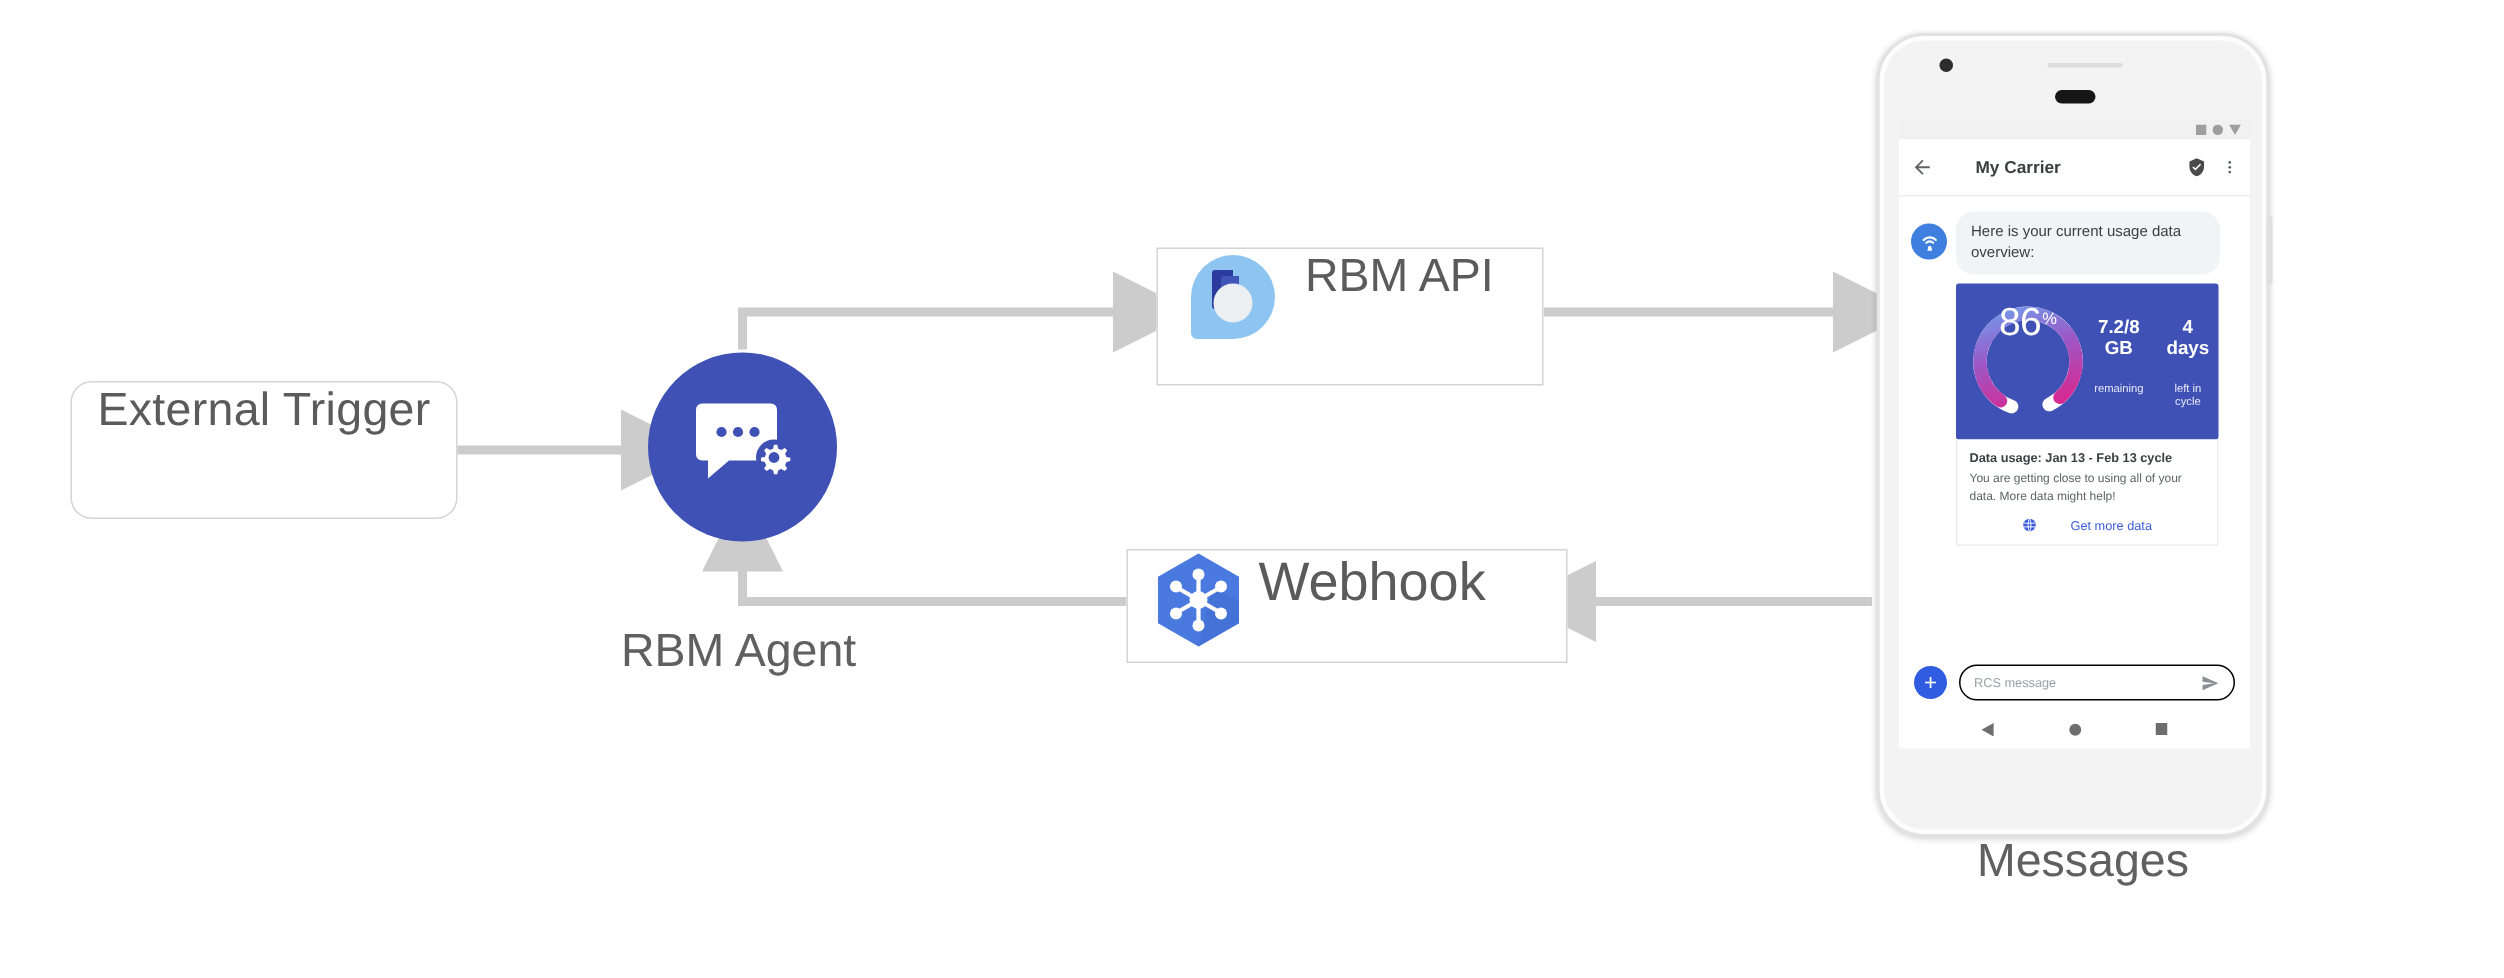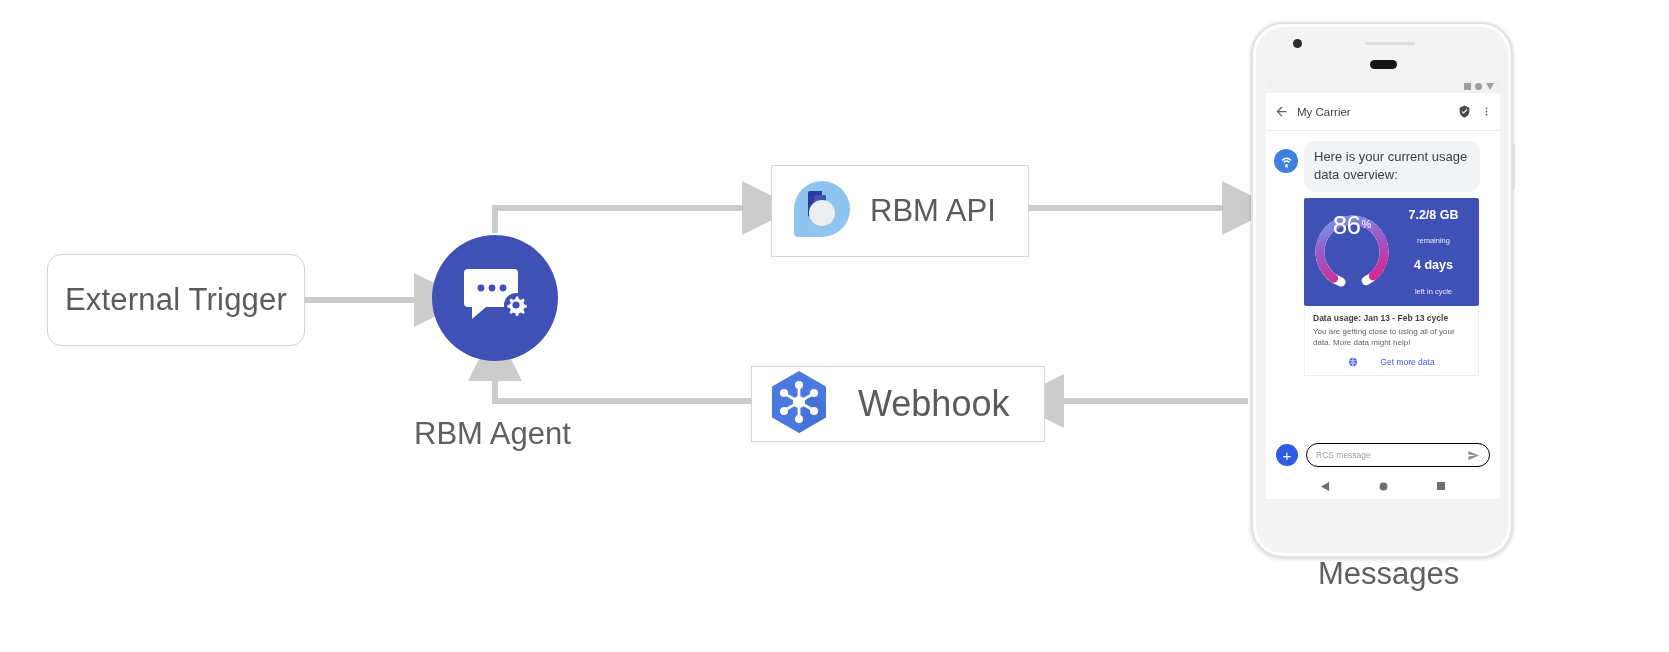--- a/index.html
+++ b/index.html
@@ -11,21 +11,21 @@
     overflow: hidden;
   }
   #stage { position: relative; width: 1669px; height: 652px; background: #fff; }
 
   
   .node-box {
     position: absolute;
     border: 1px solid #d4d4d4;
     background: #ffffff;
     display: flex;
-    align-items: center;
+    align-items: flex-start;
   }
   .node-label {
     font-weight: 300;
     color: #5b5b5b;
     white-space: nowrap;
   }
   .plain-label {
     position: absolute;
     font-weight: 300;
     color: #606060;
@@ -45,21 +45,21 @@
     left: 771px; top: 165px; width: 258px; height: 92px;
     padding-left: 18px;
   }
   #rbm-api-box .node-label { font-size: 31px; margin-left: 16px; }
 
   
   #webhook-box {
     left: 751px; top: 366px; width: 294px; height: 76px;
     padding-left: 16px;
   }
-  #webhook-box .node-label { font-size: 36px; margin-left: 28px; }
+  #webhook-box .node-label { font-size: 36px; margin-left: 9px; }
 
   
   #rbm-agent-circle {
     position: absolute;
     left: 432px; top: 235px;
     width: 126px; height: 126px;
     border-radius: 50%;
     background: #3f51b5;
     display: flex; align-items: center; justify-content: center;
   }
@@ -109,56 +109,56 @@
     padding-right: 6px; gap: 4px;
   }
   .sb-icon { display: block; }
 
   #appbar {
     height: 38px; background: #ffffff;
     display: flex; align-items: center; padding: 0 8px;
     border-bottom: 1px solid #ececec;
   }
   #appbar-title {
-    font-size: 11.5px; color: #3c4043; margin-left: 8px; flex: 1;
-    font-weight: 400;
+    font-size: 11.5px; color: #3c4043; margin-left: 28px; flex: 1;
+    font-weight: 700;
   }
   .appbar-icon { flex: none; margin-left: 10px; }
 
   #convo { padding: 10px 8px 0 8px; background: #fff; }
 
   .msg-row { display: flex; align-items: flex-start; gap: 6px; }
   #bot-avatar {
     flex: none; width: 24px; height: 24px; border-radius: 50%;
     background: #3f7fe0; display: flex; align-items: center; justify-content: center;
     margin-top: 8px;
   }
   #msg-bubble {
     background: #f1f3f4; border-radius: 12px;
-    padding: 7px 10px; font-size: 13px; line-height: 1.42; color: #3c4043;
+    padding: 7px 10px; font-size: 10px; line-height: 1.42; color: #3c4043;
     max-width: 176px;
   }
 
   #usage-card {
     margin: 6px 0 0 30px; width: 175px;
     background: #3f51b5; border-radius: 2px;
     display: flex; align-items: center; padding: 10px 6px;
   }
   #gauge-wrap { position: relative; width: 84px; height: 84px; flex: none; }
   #gauge-text {
     position: absolute; left: 0; right: 0; top: 0; bottom: 0;
     display: flex; align-items: flex-start; justify-content: center;
     color: #ffffff;
   }
   #gauge-pct { font-size: 26px; font-weight: 300; letter-spacing: -.5px; }
   #gauge-sign { font-size: 11px; font-weight: 400; margin-left: 1px; margin-top: 8px; }
 
   #usage-stats {
     flex: 1; color: #fff; text-align: center;
-    display: flex; flex-direction: column; gap: 13px;
+    display: flex; flex-direction: row; gap: 13px;
   }
   .stat-big { font-size: 12.5px; font-weight: 700; line-height: 1.15; }
   .stat-sub { font-size: 7.5px; font-weight: 400; opacity: .88; margin-top: 14px; }
 
   #info-card {
     margin: 0 0 0 30px; width: 175px; background: #fff;
     border: 1px solid #eeeeee; border-top: none;
     padding: 7px 8px 8px 8px;
   }
   #info-title { font-size: 8.5px; font-weight: 700; color: #3c4043; }

